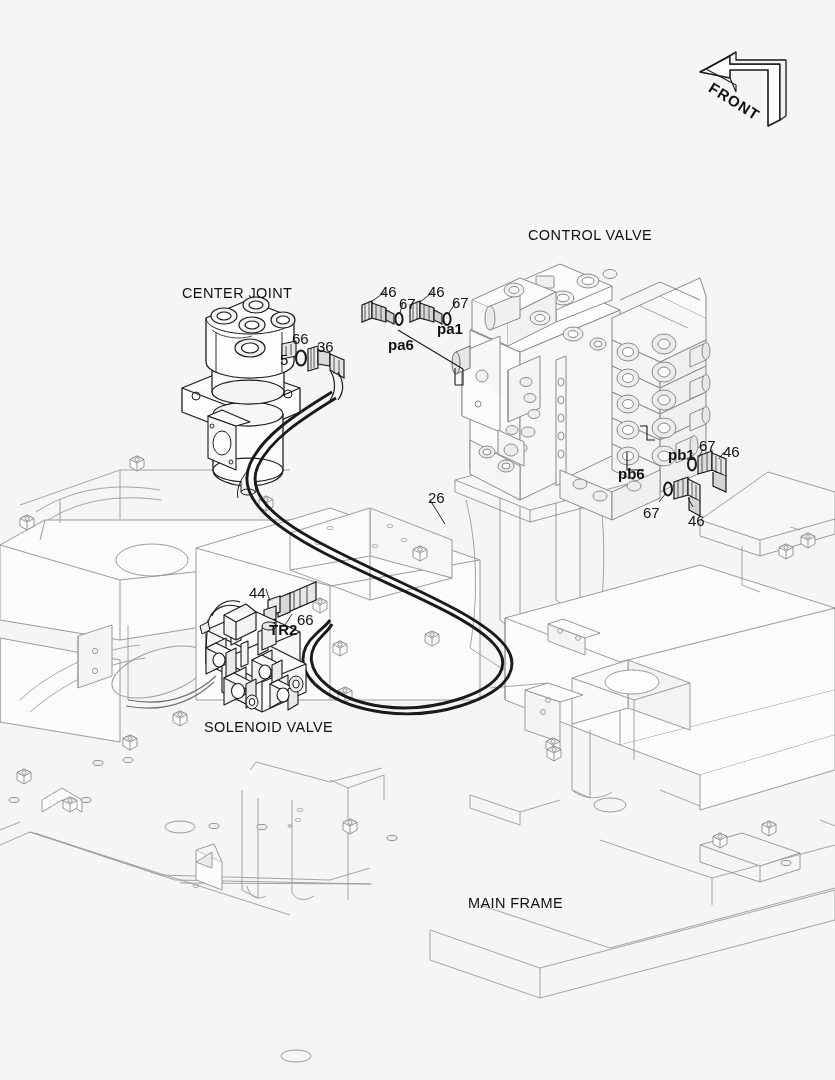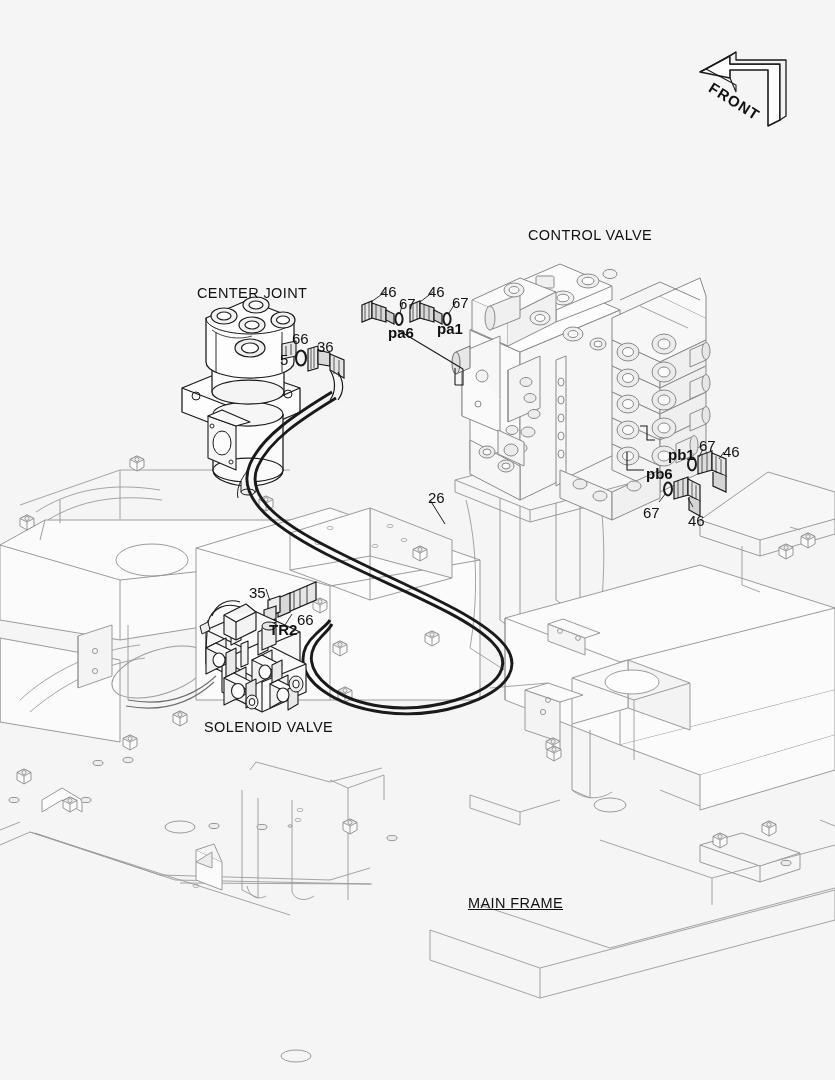--- a/index.html
+++ b/index.html
@@ -551,39 +551,39 @@
     <g>
       <path d="M700,72 L730,56 L730,64 L780,64 L780,120 L768,126 L768,70 L730,70 L730,78 Z" fill="#fdfdfd" stroke="#1a1a1a" stroke-width="1.6" stroke-linejoin="round"></path>
       <path d="M730,56 L736,52 L736,60 L786,60 L786,116 L780,120 L780,64 L730,64 Z" fill="#f2f2f2" stroke="#1a1a1a" stroke-width="1.3" stroke-linejoin="round"></path>
       <path d="M700,72 L706,69 L736,52" fill="none" stroke="#1a1a1a" stroke-width="1.3"></path>
       <path d="M706,69 L736,85 L736,92 L730,78" fill="none" stroke="#1a1a1a" stroke-width="1.1"></path>
     </g>
   </svg>
 
   <div class="lbl" style="left:715px;top:79px;font-size:15px;font-weight:bold;letter-spacing:1px;transform:rotate(32deg);transform-origin:left top;">FRONT</div>
 
-  <div class="lbl title" style="left:197px;top:285px;">CENTER JOINT</div>
+  <div class="lbl title" style="left:182px;top:285px;">CENTER JOINT</div>
   <div class="lbl title" style="left:528px;top:227px;">CONTROL VALVE</div>
   <div class="lbl title" style="left:204px;top:703px;margin-top:16px;">SOLENOID VALVE</div>
-  <div class="lbl title" style="left:468px;top:895px;text-decoration:underline;">MAIN FRAME</div>
-
-  <div class="lbl port" style="left:388px;top:324px;">pa6</div>
+  <div class="lbl title" style="left:468px;top:895px;">MAIN FRAME</div>
+
+  <div class="lbl port" style="left:388px;top:336px;">pa6</div>
   <div class="lbl port" style="left:437px;top:320px;">pa1</div>
   <div class="lbl port" style="left:668px;top:446px;">pb1</div>
-  <div class="lbl port" style="left:646px;top:465px;">pb6</div>
+  <div class="lbl port" style="left:618px;top:465px;">pb6</div>
   <div class="lbl port" style="left:269px;top:621px;text-align:right;">TR2</div>
 
   <div class="lbl num" style="left:380px;top:283px;">46</div>
   <div class="lbl num" style="left:399px;top:295px;">67</div>
   <div class="lbl num" style="left:428px;top:283px;">46</div>
   <div class="lbl num" style="left:452px;top:294px;">67</div>
   <div class="lbl num" style="left:292px;top:330px;">66</div>
   <div class="lbl num" style="left:317px;top:338px;">36</div>
   <div class="lbl num" style="left:280px;top:351px;">5</div>
   <div class="lbl num" style="left:428px;top:489px;">26</div>
-  <div class="lbl num" style="left:249px;top:584px;">35</div>
+  <div class="lbl num" style="left:249px;top:584px;">44</div>
   <div class="lbl num" style="left:297px;top:611px;">66</div>
   <div class="lbl num" style="left:699px;top:437px;">67</div>
   <div class="lbl num" style="left:723px;top:443px;">46</div>
   <div class="lbl num" style="left:643px;top:504px;">67</div>
   <div class="lbl num" style="left:688px;top:512px;">46</div>
 
 </div>
 
 </body></html>

